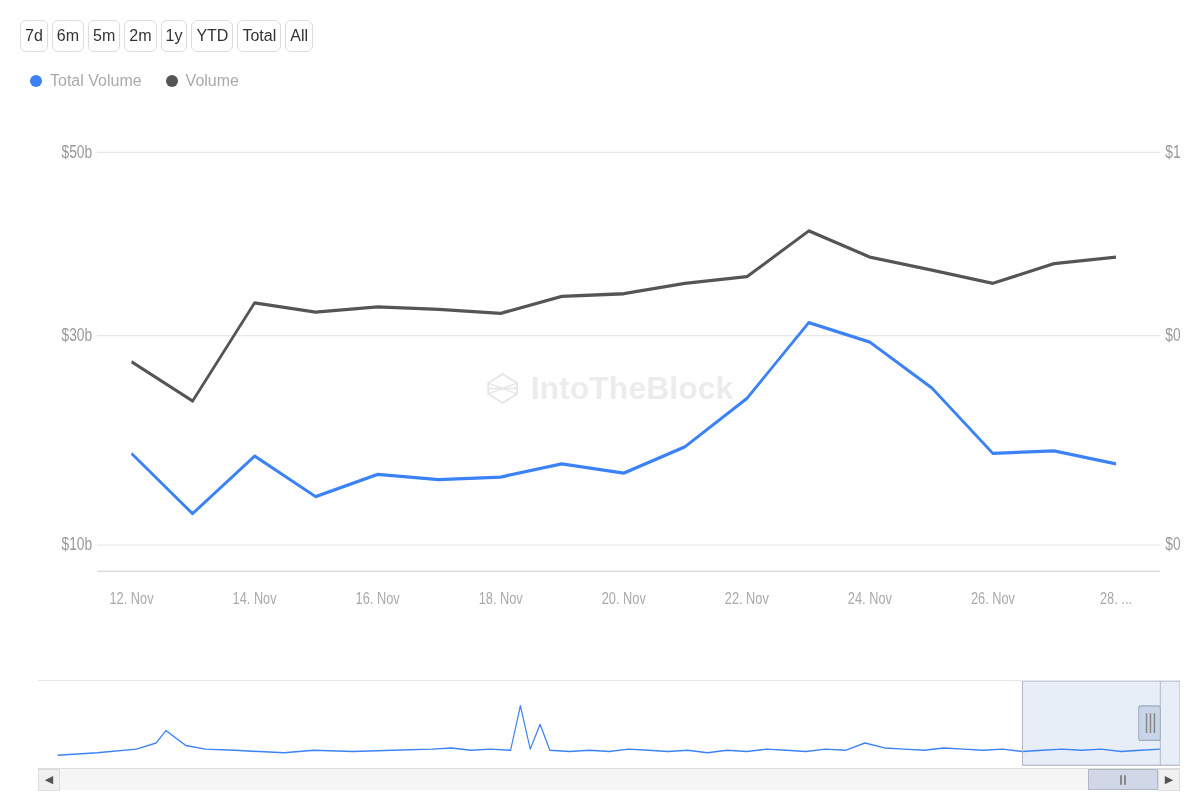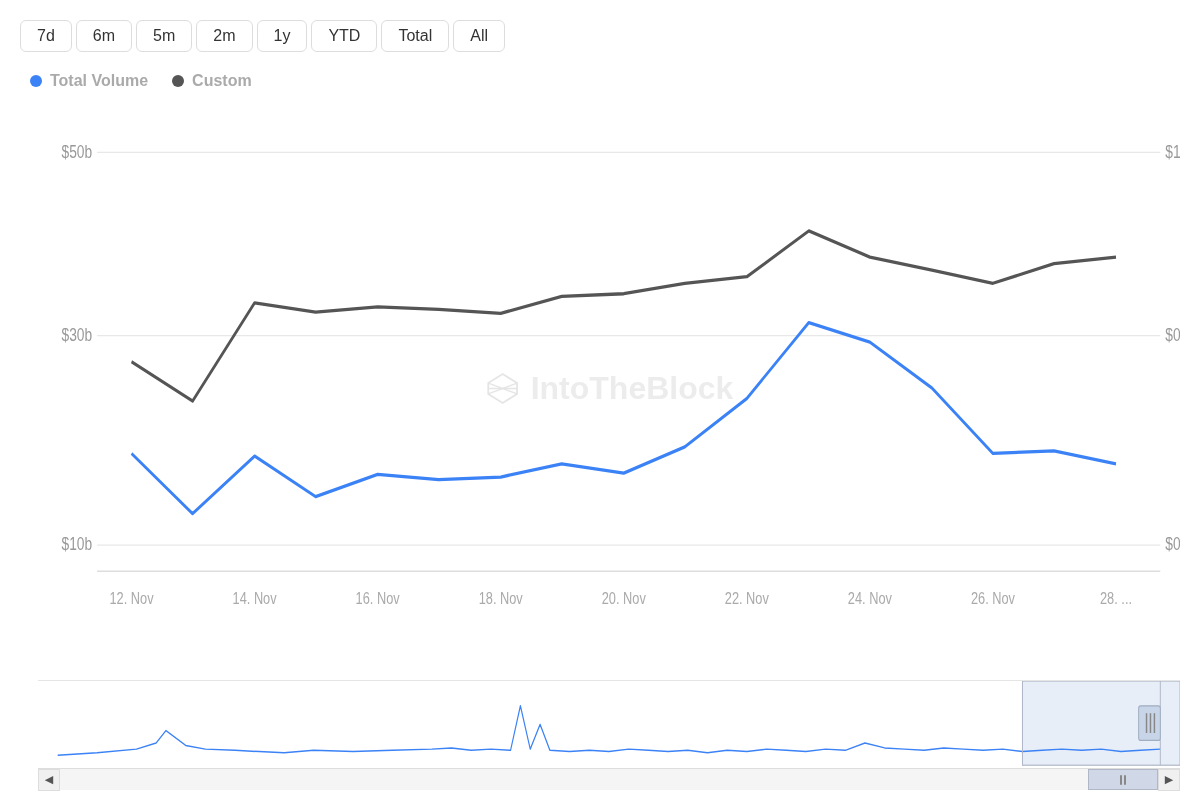--- a/index.html
+++ b/index.html
@@ -18,21 +18,21 @@
       flex-direction: column;
     }
     
     .time-range {
       display: flex;
       gap: 4px;
       margin-bottom: 20px;
       flex-wrap: wrap;
     }
     .time-btn {
-      padding: 6px 16px;
+      padding: 6px 4px;
       border: 1px solid #ddd;
       border-radius: 6px;
       background: #fff;
       font-size: 16px;
       color: #333;
       cursor: pointer;
       font-weight: 400;
     }
     
     .legend {
@@ -40,21 +40,21 @@
       gap: 24px;
       margin-bottom: 10px;
       padding-left: 10px;
     }
     .legend-item {
       display: flex;
       align-items: center;
       gap: 8px;
       font-size: 16px;
       color: #aaa;
-      font-weight: 700;
+      font-weight: 400;
     }
     .legend-dot {
       width: 12px;
       height: 12px;
       border-radius: 50%;
     }
     .legend-dot.blue { background: #3b82f6; }
     .legend-dot.dark { background: #555; }
     
     .chart-wrapper {
@@ -175,21 +175,21 @@
     <button class="time-btn">All</button>
   </div>
 
   <div class="legend">
     <div class="legend-item">
       <div class="legend-dot blue"></div>
       <span>Total Volume</span>
     </div>
     <div class="legend-item">
       <div class="legend-dot dark"></div>
-      <span>Custom</span>
+      <span>Volume</span>
     </div>
   </div>
 
   <div class="chart-wrapper">
     <div class="main-chart-container">
 
       
       <div class="watermark">
         <svg class="watermark-logo" viewBox="0 0 40 40" fill="none">
           <polygon points="20,4 36,14 36,26 20,36 4,26 4,14" fill="none" stroke="#999" stroke-width="2"></polygon>

